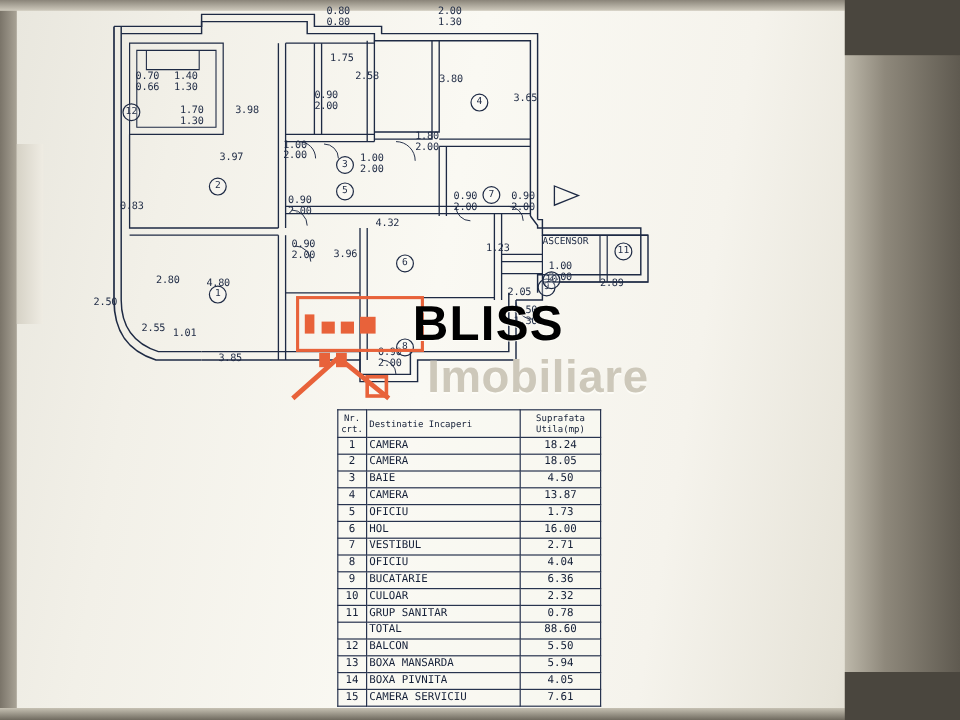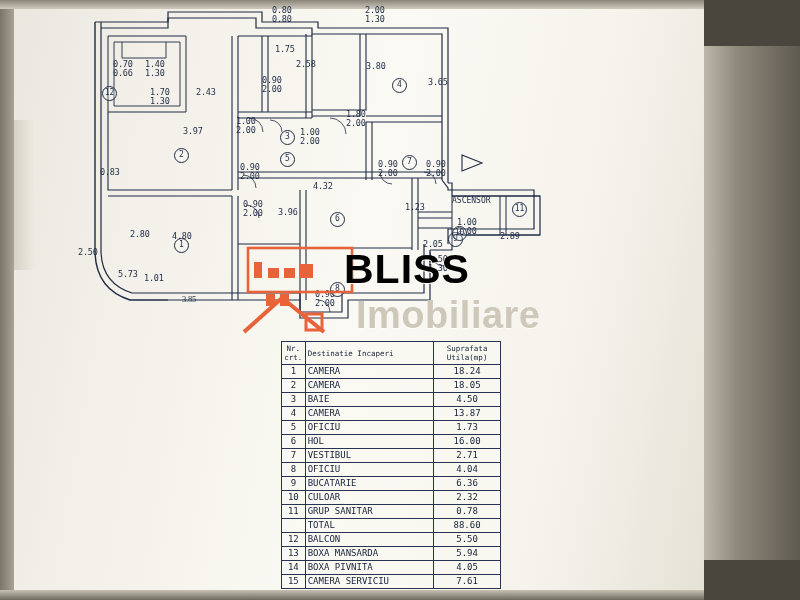--- a/index.html
+++ b/index.html
@@ -183,21 +183,21 @@
     <div class="dim" style="left: 366px; top: 62px;">3.80</div>
     <div class="dim" style="left: 296px; top: 60px;">2.58</div>
     <div class="dim" style="left: 262px; top: 76px;">0.90
 2.00</div>
     <div class="dim" style="left: 113px; top: 60px;">0.70
 0.66</div>
     <div class="dim" style="left: 145px; top: 60px;">1.40
 1.30</div>
     <div class="dim" style="left: 134px; top: 88px; margin-left: 16px;">1.70
 1.30</div>
-    <div class="dim" style="left: 196px; top: 88px;">2.43</div>
+    <div class="dim" style="left: 196px; top: 88px;">3.98</div>
     <div class="dim" style="left: 183px; top: 127px;">3.97</div>
     <div class="dim" style="left: 428px; top: 78px;">3.65</div>
     <div class="dim" style="left: 346px; top: 110px;">1.80
 2.00</div>
     <div class="dim" style="left: 236px; top: 117px;">1.00
 2.00</div>
     <div class="dim" style="left: 300px; top: 128px;">1.00
 2.00</div>
     <div class="dim" style="left: 100px; top: 168px;">0.83</div>
     <div class="dim" style="left: 240px; top: 163px;">0.90
@@ -210,28 +210,28 @@
     <div class="dim" style="left: 243px; top: 200px;">0.90
 2.00</div>
     <div class="dim" style="left: 278px; top: 208px;">3.96</div>
     <div class="dim" style="left: 405px; top: 203px;">1.23</div>
     <div class="dim" style="left: 130px; top: 230px;">2.80</div>
     <div class="dim" style="left: 172px; top: 232px;">4.80</div>
     <div class="dim" style="left: 423px; top: 240px;">2.05</div>
     <div class="dim" style="left: 500px; top: 232px;">2.89</div>
     <div class="dim" style="left: 457px; top: 218px;">1.00
 2.00</div>
-    <div class="dim" style="left: 182px; top: 295px; font-family: Liberation Serif, serif;">3.85</div>
+    <div class="dim" style="left: 182px; top: 295px;">3.85</div>
     <div class="dim" style="left: 315px; top: 290px;">0.90
 2.00</div>
     <div class="dim" style="left: 428px; top: 255px;">1.50
 1.30</div>
     <div class="dim" style="left: 144px; top: 274px; text-align: right;">1.01</div>
     <div class="dim" style="left: 78px; top: 248px; text-align: right;">2.50</div>
-    <div class="dim" style="left: 118px; top: 270px;">5.73</div>
+    <div class="dim" style="left: 118px; top: 270px;">2.55</div>
   </div>
 
 <div class="rmnum" style="left:174px;top:238px">1</div>
 <div class="rmnum" style="left:174px;top:148px">2</div>
 <div class="rmnum" style="left:280px;top:130px">3</div>
 <div class="rmnum" style="left:392px;top:78px">4</div>
 <div class="rmnum" style="left:280px;top:152px">5</div>
 <div class="rmnum" style="left:330px;top:212px">6</div>
 <div class="rmnum" style="left:402px;top:155px">7</div>
 <div class="rmnum" style="left:330px;top:282px">8</div>

